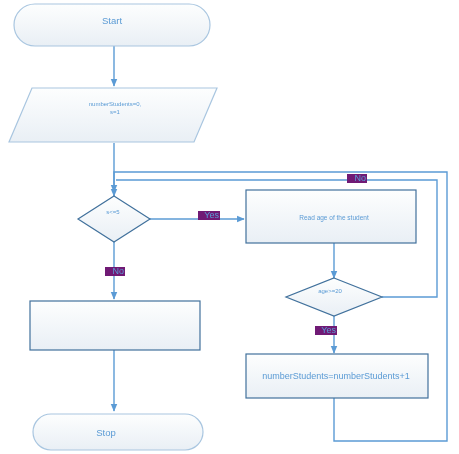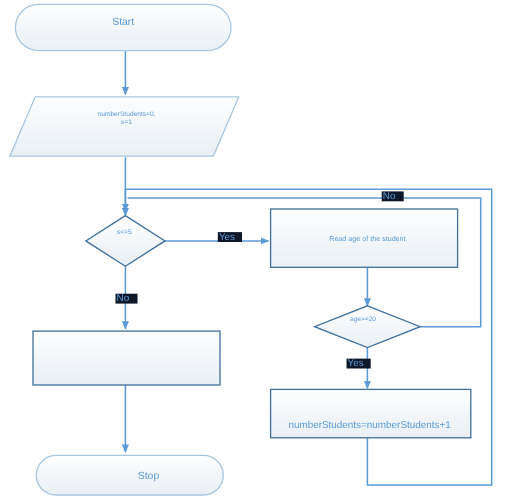--- a/index.html
+++ b/index.html
@@ -34,33 +34,33 @@
     text-align: center;
     line-height: 1.25;
     white-space: pre;
     pointer-events: none;
   }
   .edge-label {
     position: absolute;
     color: #5B9BD5;
     font-family: "Liberation Sans", sans-serif;
     font-size: 9px;
-    background: #0f172a;
-    text-align: left;
+    background: #701a75;
+    text-align: right;
     line-height: 1;
     padding: 0 1px;
   }
   .lbl-start   { left: 14px;  top: 15px;  width: 196px; font-size: 9.5px; }
   .lbl-init    { left: 30px;  top: 101px; width: 170px; font-size: 6px; }
   .lbl-cond1   { left: 78px;  top: 209px; width: 70px;  font-size: 6px; }
   .lbl-display { left: 30px;  top: 324px; width: 170px; font-size: 9px; }
-  .lbl-stop    { left: 50px;  top: 427px; width: 170px; font-size: 9.5px; }
+  .lbl-stop    { left: 21px;  top: 427px; width: 170px; font-size: 9.5px; }
   .lbl-read    { left: 252px; top: 214px; width: 164px; font-size: 6.5px; }
   .lbl-cond2   { left: 295px; top: 288px; width: 70px;  font-size: 6px; }
-  .lbl-incr    { left: 244px; top: 371px; width: 184px; font-size: 9px; margin-top: 10px; }
+  .lbl-incr    { left: 244px; top: 371px; width: 184px; font-size: 9px; }
   .lbl-yes1    { left: 198px; top: 211px; width: 20px; }
   .lbl-no1     { left: 105px; top: 267px; width: 18px; }
   .lbl-yes2    { left: 315px; top: 326px; width: 20px; }
   .lbl-no2     { left: 347px; top: 174px; width: 18px; }
 </style>
 </head>
 <body>
 
 <div id="flowchart-canvas">
 

